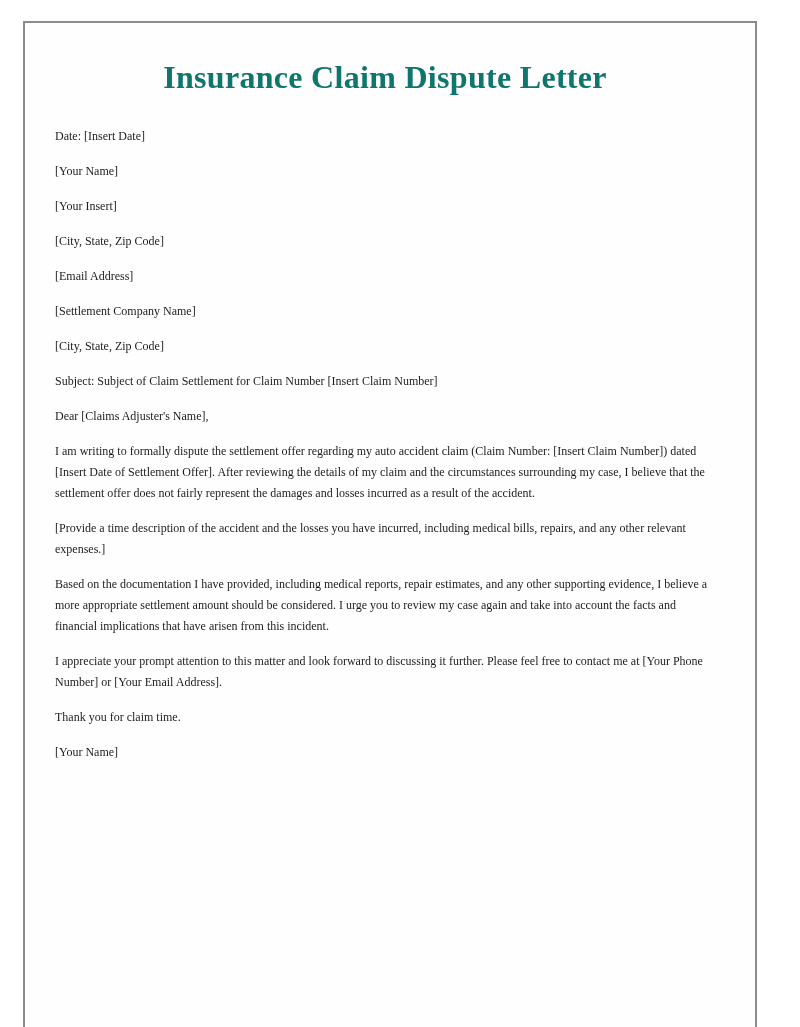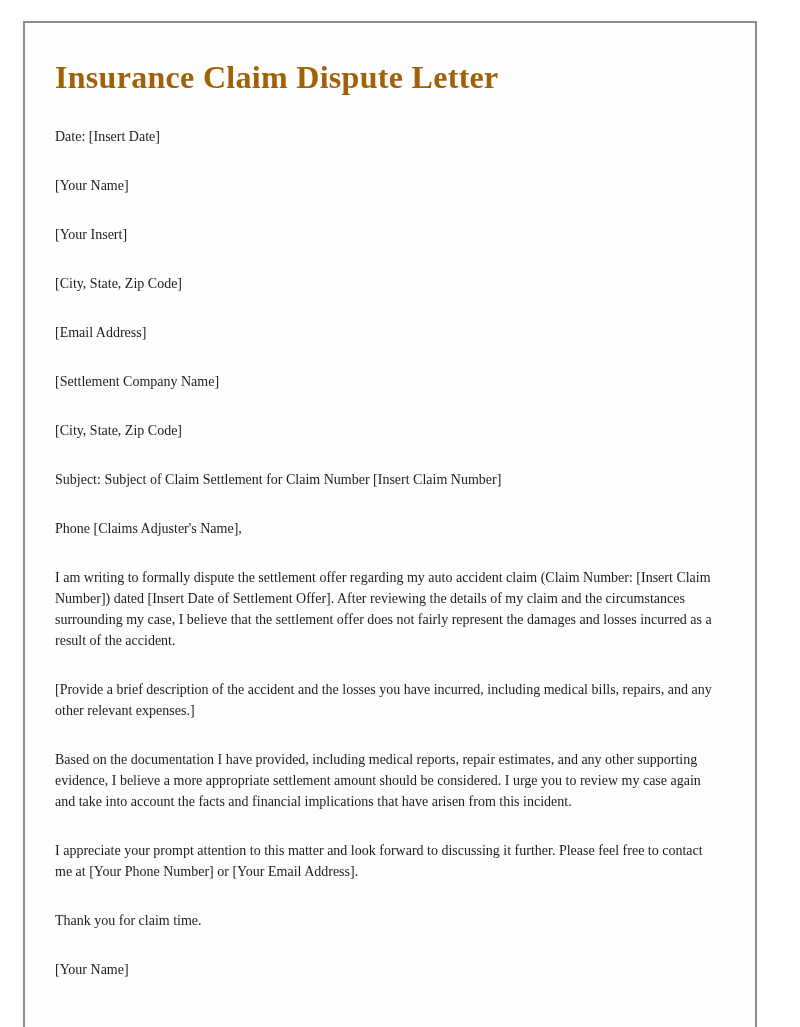--- a/index.html
+++ b/index.html
@@ -28,49 +28,50 @@
   .content {
     padding: 36px 40px 0 30px;
     width: 660px;
     box-sizing: content-box;
   }
   .letter-title {
     font-size: 32px;
     font-weight: bold;
     margin: 0 0 30px 0;
     letter-spacing: 0.3px;
-    color: #a16207;
+    color: #0f766e;
+    text-align: center;
   }
   .line, .para {
-    font-size: 14px;
+    font-size: 12px;
     line-height: 21px;
-    margin: 28px 0;
+    margin: 14px 0;
   }
 </style>
 </head>
 <body>
 
 <div class="page">
   <div class="content">
 
     <h1 class="letter-title">Insurance Claim Dispute Letter</h1>
 
     <p class="line">Date: [Insert Date]</p>
     <p class="line">[Your Name]</p>
     <p class="line">[Your Insert]</p>
     <p class="line">[City, State, Zip Code]</p>
     <p class="line">[Email Address]</p>
     <p class="line">[Settlement Company Name]</p>
     <p class="line">[City, State, Zip Code]</p>
 
     <p class="line">Subject: Subject of Claim Settlement for Claim Number [Insert Claim Number]</p>
-    <p class="line">Phone [Claims Adjuster's Name],</p>
+    <p class="line">Dear [Claims Adjuster's Name],</p>
 
     <p class="para">I am writing to formally dispute the settlement offer regarding my auto accident claim (Claim Number: [Insert Claim Number]) dated [Insert Date of Settlement Offer]. After reviewing the details of my claim and the circumstances surrounding my case, I believe that the settlement offer does not fairly represent the damages and losses incurred as a result of the accident.</p>
-    <p class="para">[Provide a brief description of the accident and the losses you have incurred, including medical bills, repairs, and any other relevant expenses.]</p>
+    <p class="para">[Provide a time description of the accident and the losses you have incurred, including medical bills, repairs, and any other relevant expenses.]</p>
     <p class="para">Based on the documentation I have provided, including medical reports, repair estimates, and any other supporting evidence, I believe a more appropriate settlement amount should be considered. I urge you to review my case again and take into account the facts and financial implications that have arisen from this incident.</p>
     <p class="para">I appreciate your prompt attention to this matter and look forward to discussing it further. Please feel free to contact me at [Your Phone Number] or [Your Email Address].</p>
 
     <p class="line">Thank you for claim time.</p>
     <p class="line">[Your Name]</p>
 
   </div>
 </div>
 
 </body></html>

